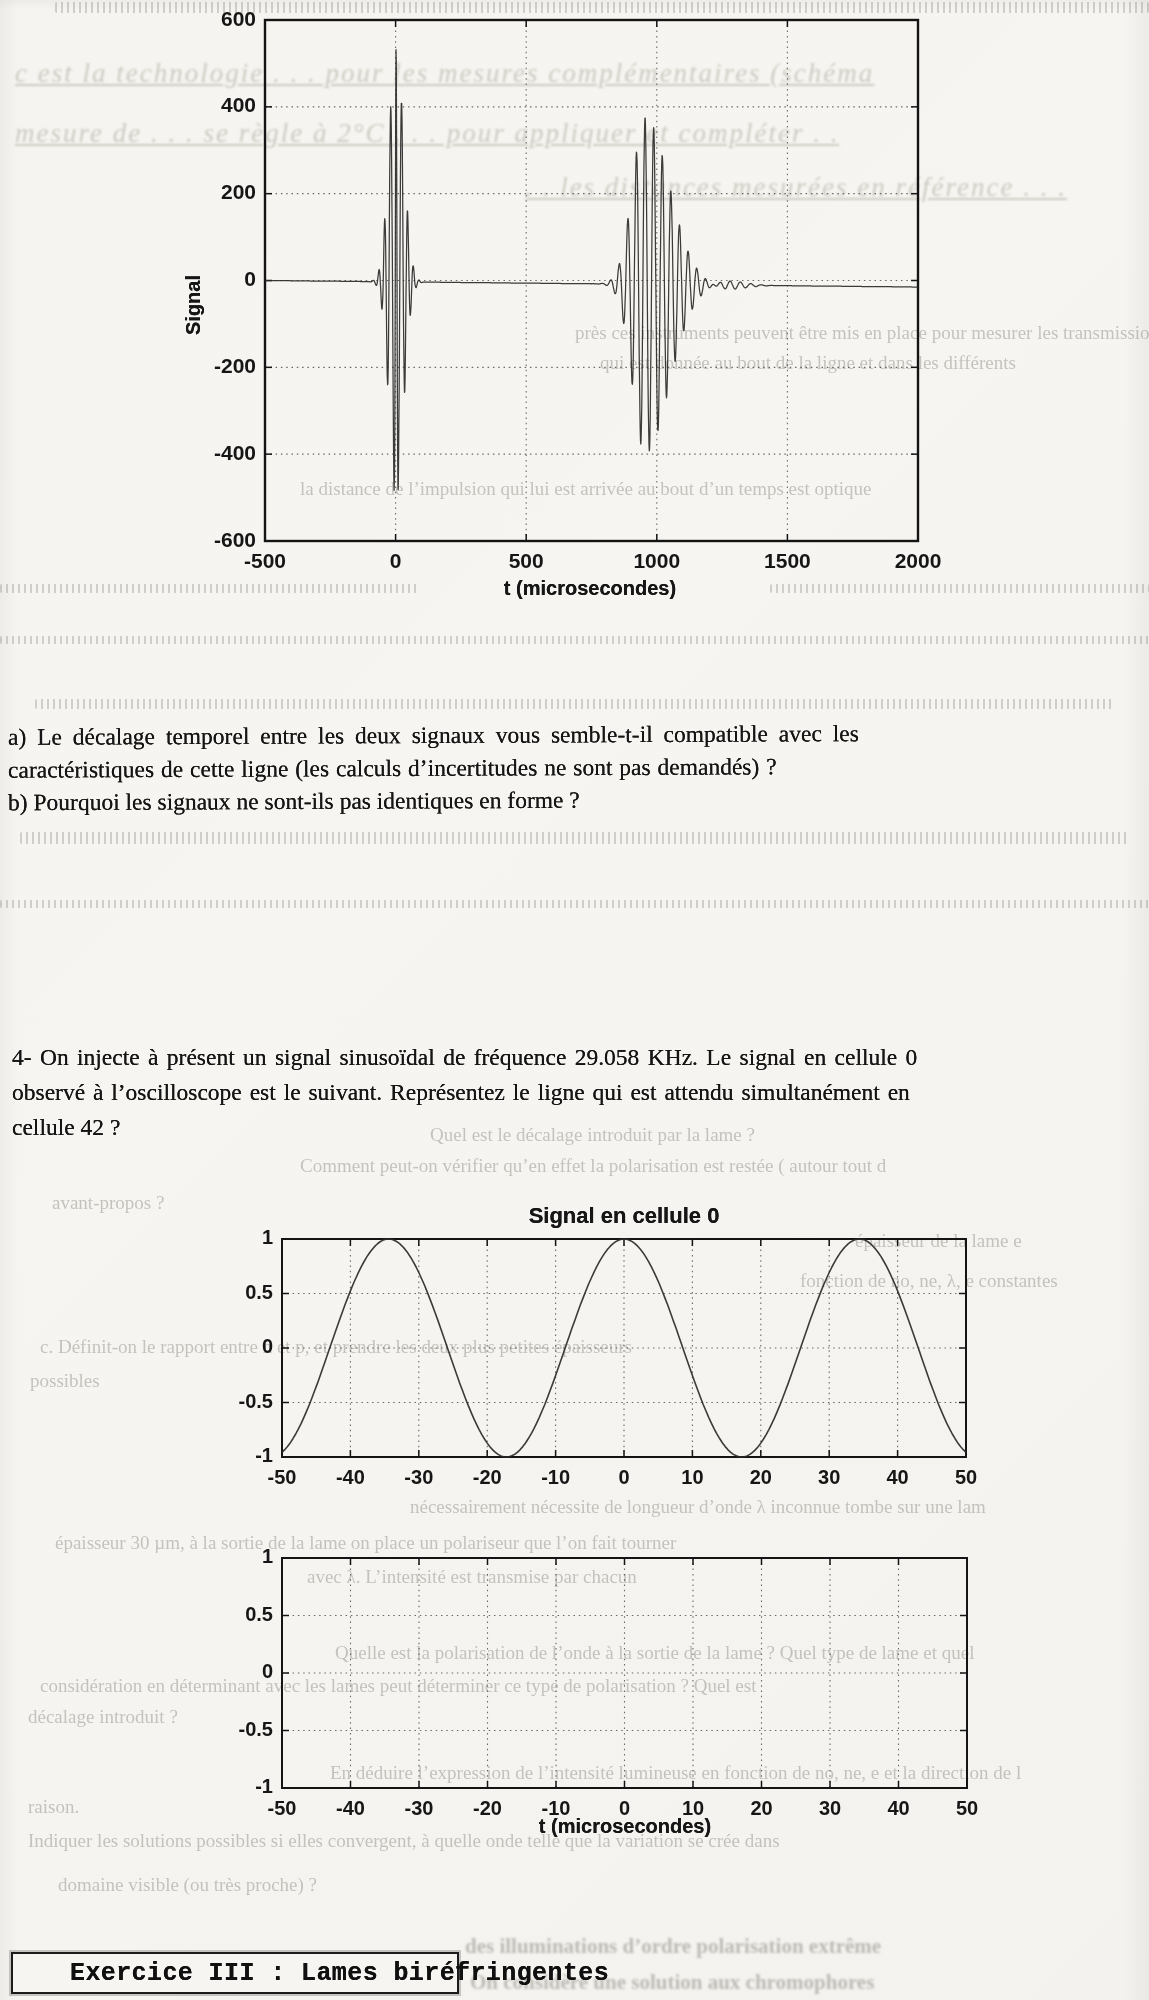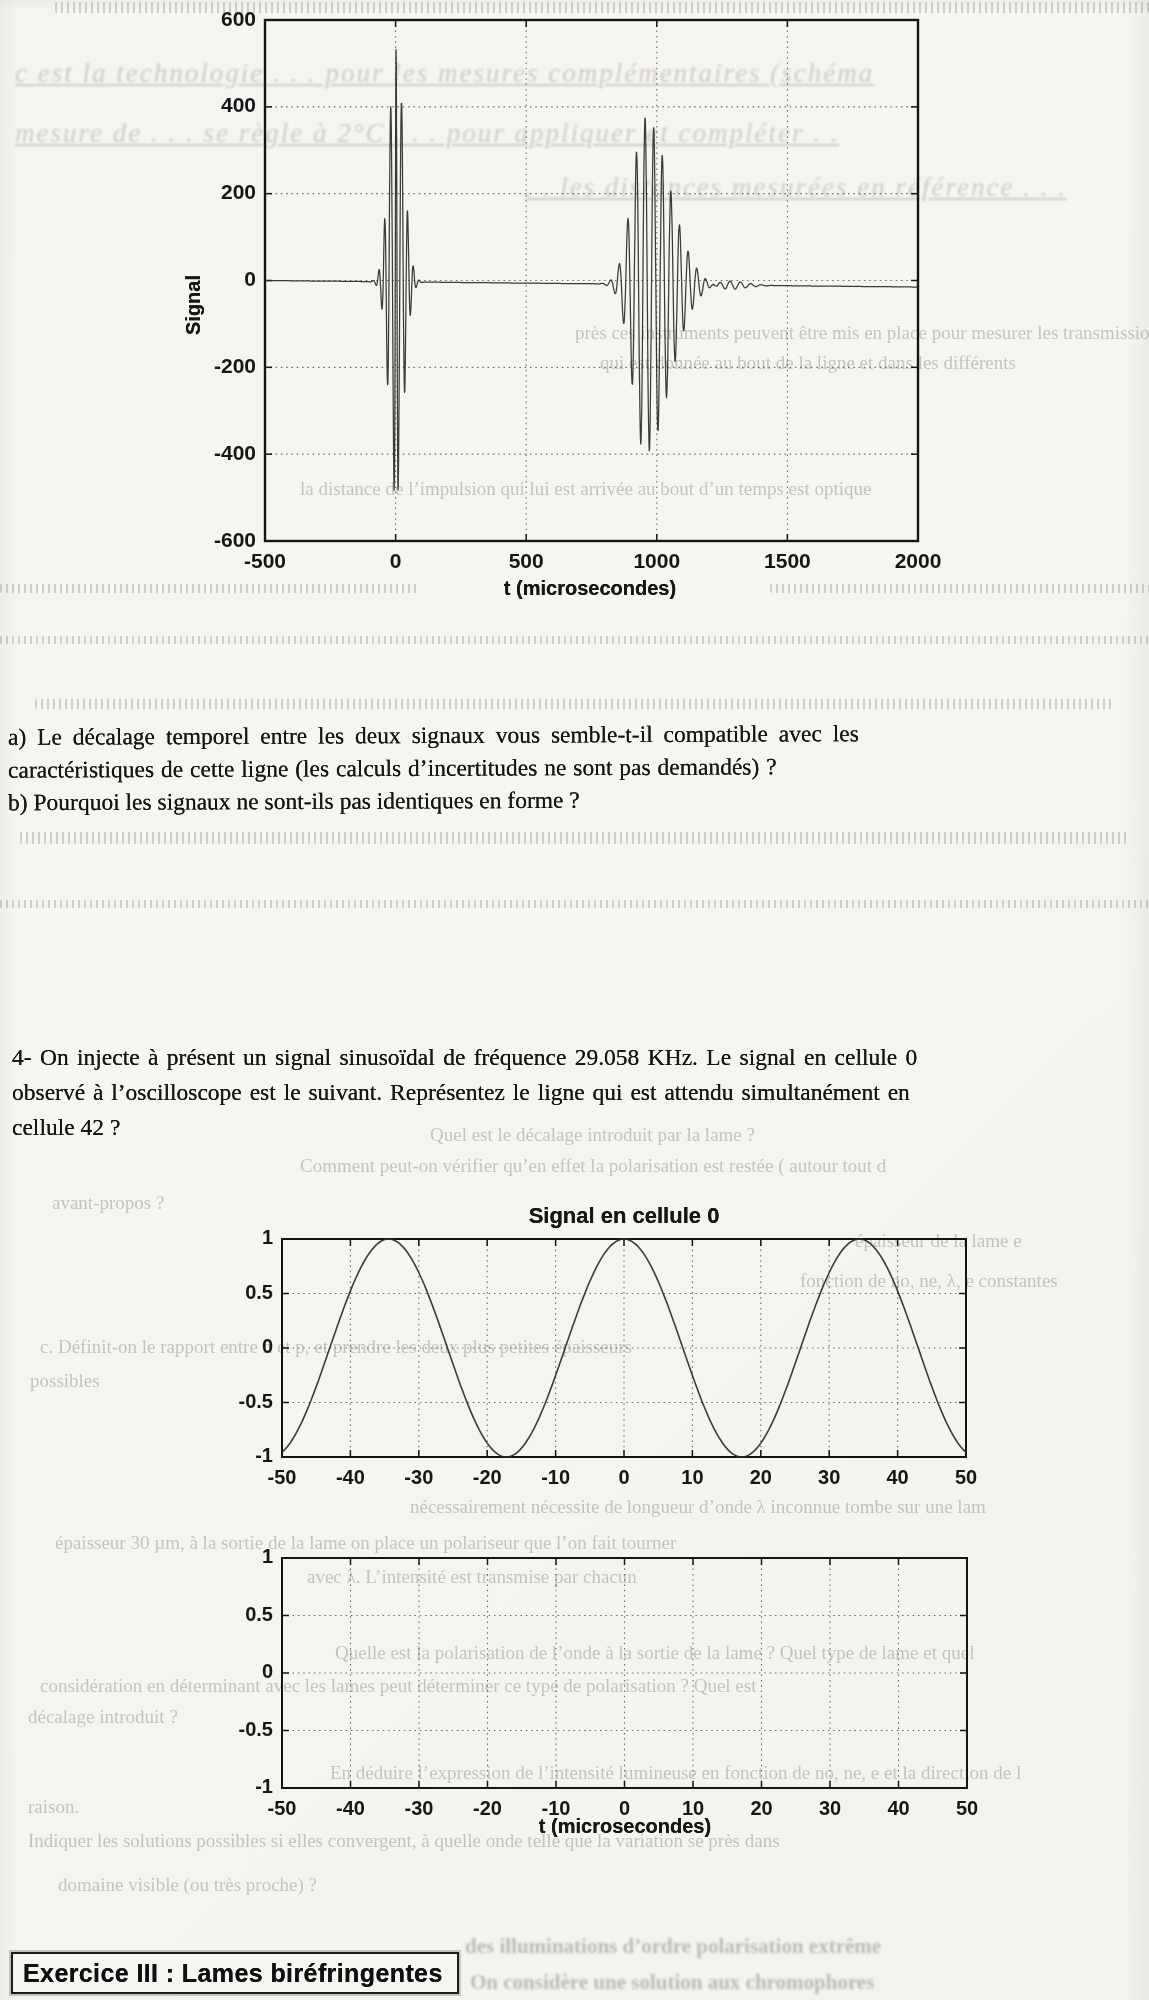--- a/index.html
+++ b/index.html
@@ -47,22 +47,22 @@
     position:absolute;z-index:1;opacity:.4;filter:blur(.6px);border-radius:2px;
     background:repeating-linear-gradient(90deg,rgba(70,70,68,.55) 0 2px,rgba(70,70,68,0) 2px 6px);
   }
   .exbox{
     position:absolute;left:11px;top:1952px;width:448px;height:42px;z-index:4;
     border:2.5px solid #1b1b1b;box-shadow:0 0 0 2px rgba(27,27,27,.22);
     display:flex;align-items:center;padding-left:10px;box-sizing:border-box;
     background:rgba(247,246,242,.55);
   }
   .exbox span{
-    font-family:Liberation Sans, sans-serif;font-weight:700;font-size:25px;
-    color:#101010;letter-spacing:.4px;text-shadow:0 0 .6px #101010;white-space:nowrap;
+    font-family:Liberation Mono, monospace;font-weight:700;font-size:25px;
+    color:#101010;letter-spacing:.4px;text-shadow:0 0 .6px #101010;white-space:nowrap;margin-left:47px;
   }
 </style>
 </head>
 <body>
 
 <div class="page">
 
   <div id="bleed-layer">
       <div class="bleed hand" style="left: 15px; top: 58px; width: 1120px;">c est la technologie . . .  pour les mesures complémentaires  (schéma</div>
       <div class="bleed hand" style="left: 15px; top: 118px; width: 1134px;">mesure de . . .  se règle à 2°C . . .  pour appliquer et compléter  . .</div>
@@ -78,21 +78,21 @@
       <div class="bleed print" style="left: 40px; top: 1336px; width: 1109px;">c. Définit-on le rapport entre n et p, et prendre les deux plus petites épaisseurs</div>
       <div class="bleed print" style="left: 30px; top: 1370px; width: 220px;">possibles</div>
       <div class="bleed print" style="left: 410px; top: 1496px; width: 739px;">nécessairement nécessite de longueur d’onde λ inconnue tombe sur une lam</div>
       <div class="bleed print" style="left: 55px; top: 1532px; width: 1094px;">épaisseur 30 µm, à la sortie de la lame on place un polariseur que l’on fait tourner</div>
       <div class="bleed print" style="left: 295px; top: 1566px; width: 700px; margin-left: 12px;">avec λ. L’intensité est transmise par chacun</div>
       <div class="bleed print" style="left: 335px; top: 1642px; width: 814px;">Quelle est la polarisation de l’onde à la sortie de la lame ? Quel type de lame et quel</div>
       <div class="bleed print" style="left: 28px; top: 1675px; width: 1121px; margin-left: 12px;">considération en déterminant avec les lames peut déterminer ce type de polarisation ? Quel est</div>
       <div class="bleed print" style="left: 28px; top: 1706px; width: 320px;">décalage introduit ?</div>
       <div class="bleed print" style="left: 330px; top: 1762px; width: 819px;">En déduire l’expression de l’intensité lumineuse en fonction de no, ne, e et la direction de l</div>
       <div class="bleed print" style="left: 28px; top: 1796px; width: 160px;">raison.</div>
-      <div class="bleed print" style="left: 28px; top: 1830px; width: 1121px;">Indiquer les solutions possibles si elles convergent, à quelle onde telle que la variation se près dans</div>
+      <div class="bleed print" style="left: 28px; top: 1830px; width: 1121px;">Indiquer les solutions possibles si elles convergent, à quelle onde telle que la variation se crée dans</div>
       <div class="bleed print" style="left: 58px; top: 1874px; width: 620px;">domaine visible (ou très proche) ?</div>
       <div class="bleed boldsmudge" style="left: 465px; top: 1934px; width: 560px;">des illuminations d’ordre polarisation extrême</div>
       <div class="bleed boldsmudge" style="left: 470px; top: 1970px; width: 600px;">On considère une solution aux chromophores</div>
       <div class="smudge" style="left: 55px; top: 2px; width: 1094px; height: 11px;"></div>
       <div class="smudge" style="left: 0px; top: 584px; width: 420px; height: 9px;"></div>
       <div class="smudge" style="left: 770px; top: 584px; width: 379px; height: 9px;"></div>
       <div class="smudge" style="left: 0px; top: 636px; width: 1149px; height: 8px;"></div>
       <div class="smudge" style="left: 35px; top: 699px; width: 1080px; height: 10px;"></div>
       <div class="smudge" style="left: 20px; top: 832px; width: 1110px; height: 12px;"></div>
       <div class="smudge" style="left: 0px; top: 900px; width: 1149px; height: 8px;"></div>

